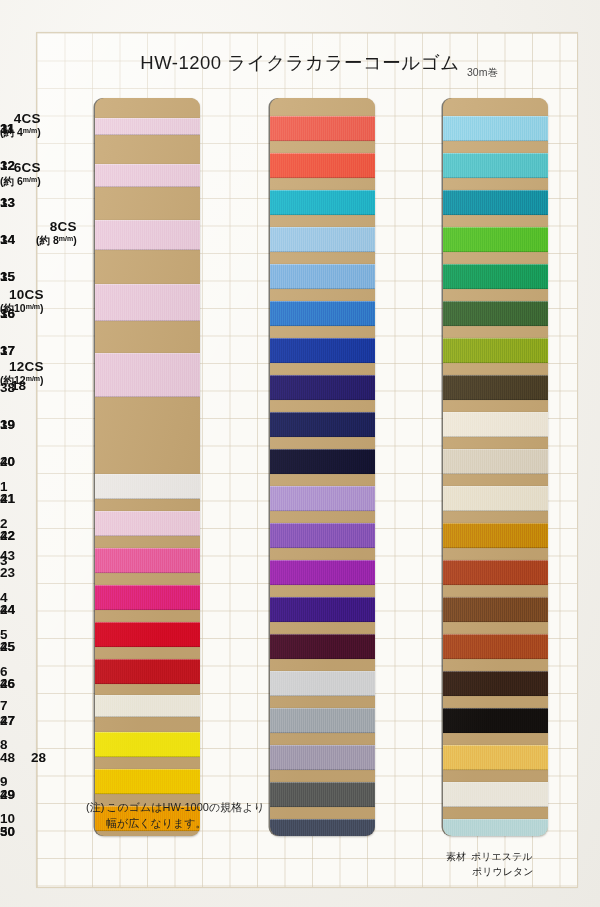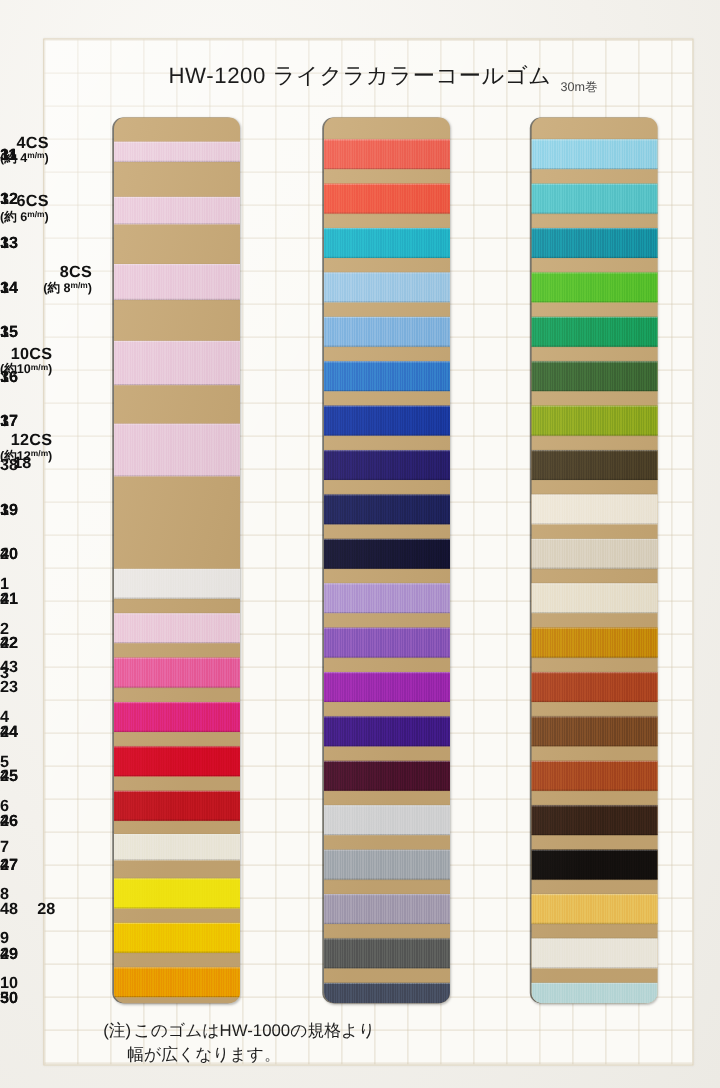--- a/index.html
+++ b/index.html
@@ -123,22 +123,22 @@
     color:#111;
     font-size:13.5px;
     font-weight:700;
   }
   #lbl-col-1{left:8px;width:78px;}
   #lbl-col-2{left:205px;width:55px;}
   #lbl-col-3{left:380px;width:55px;}
 
   
   #note{
-    position:absolute;left:86px;top:848px;
-    font-size:14px;color:#1f1f1f;line-height:1.45;
+    position:absolute;left:86px;top:800px;
+    font-size:11px;color:#1f1f1f;line-height:1.45;
   }
   #note .marker{margin-right:2px;}
   #note .l2{display:block;margin-left:20px;}
   #material{
     position:absolute;left:446px;top:850px;
     font-size:10px;color:#1f1f1f;line-height:1.45;
   }
   #material .mat-label{margin-right:5px;}
   #material .l2{display:block;margin-left:26px;}
 </style>
@@ -389,13 +389,17 @@
       <div class="lbl-num" style="top: 749.5px;"><span>48</span></div>
       <div class="lbl-num" style="top: 786.5px;"><span>49</span></div>
       <div class="lbl-num" style="top: 823.5px;"><span>50</span></div>
     </div>
 
   <div id="note">
     <span class="marker">(注)</span><span>このゴムはHW-1000の規格より</span>
     <span class="l2">幅が広くなります。</span>
   </div>
 
+  <div id="material">
+    <span class="mat-label">素材</span><span>ポリエステル</span>
+    <span class="l2">ポリウレタン</span>
+  </div>
 </div>
 
 </body></html>

